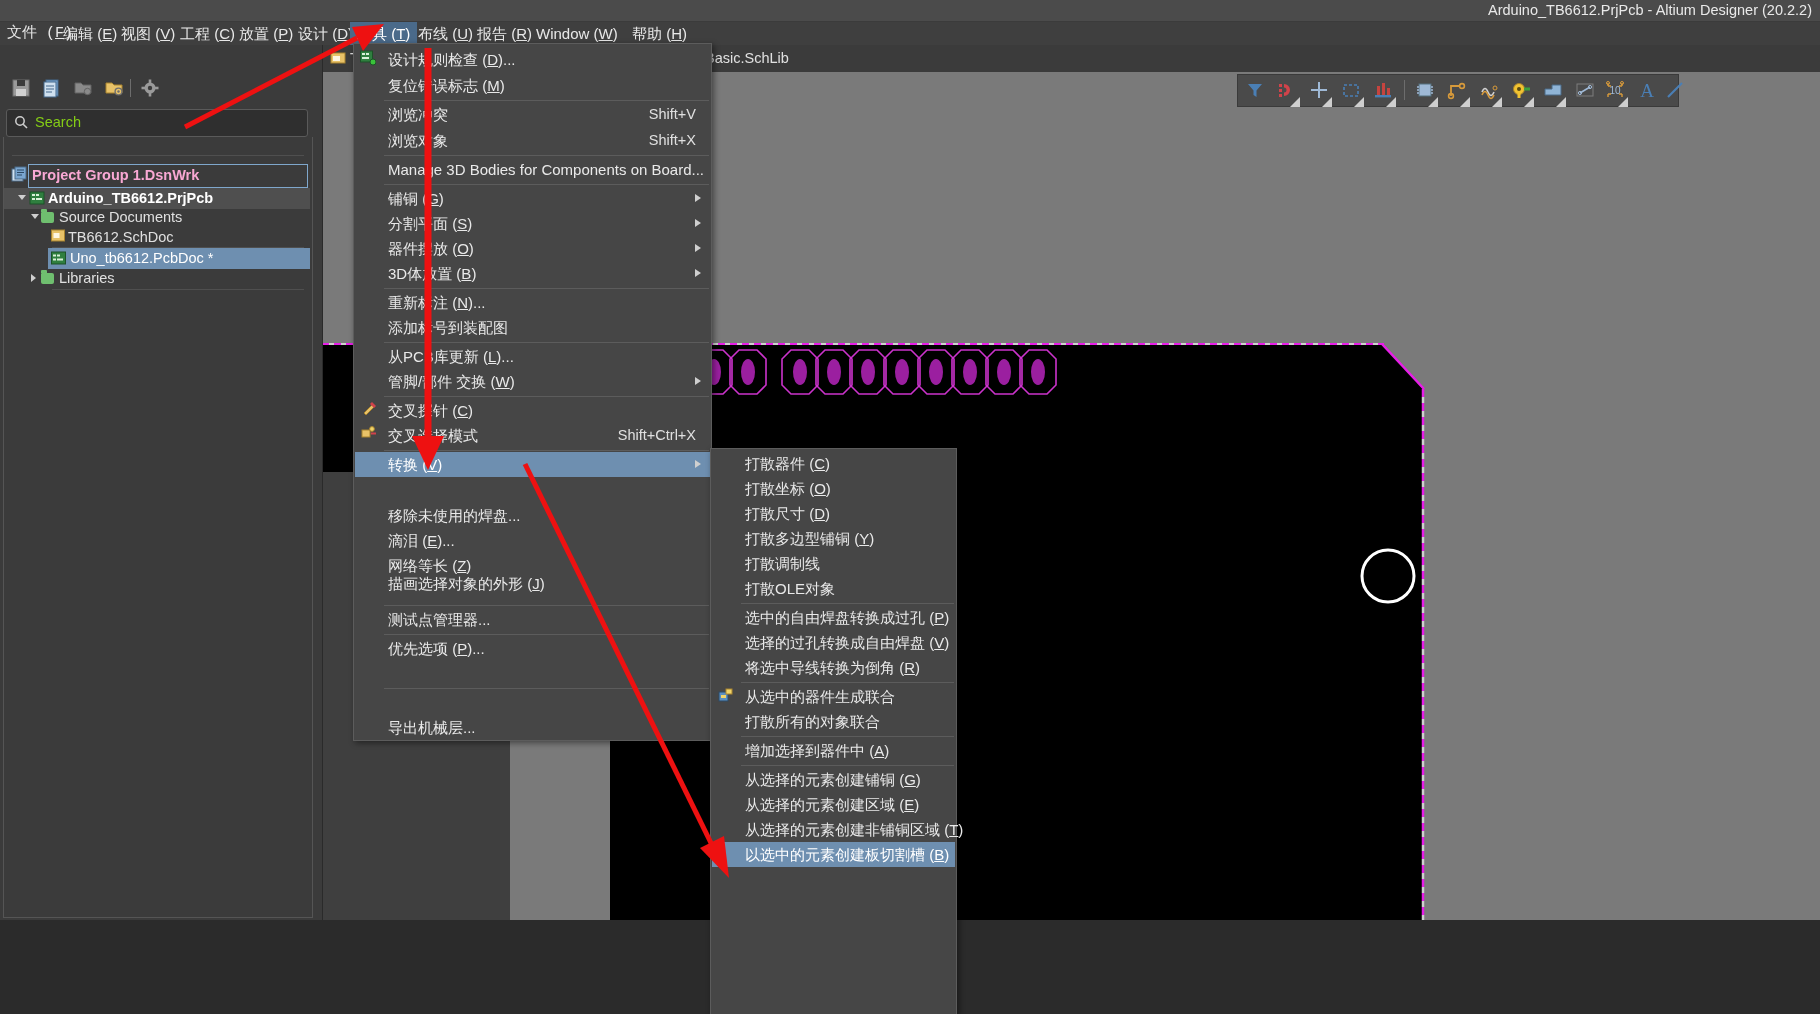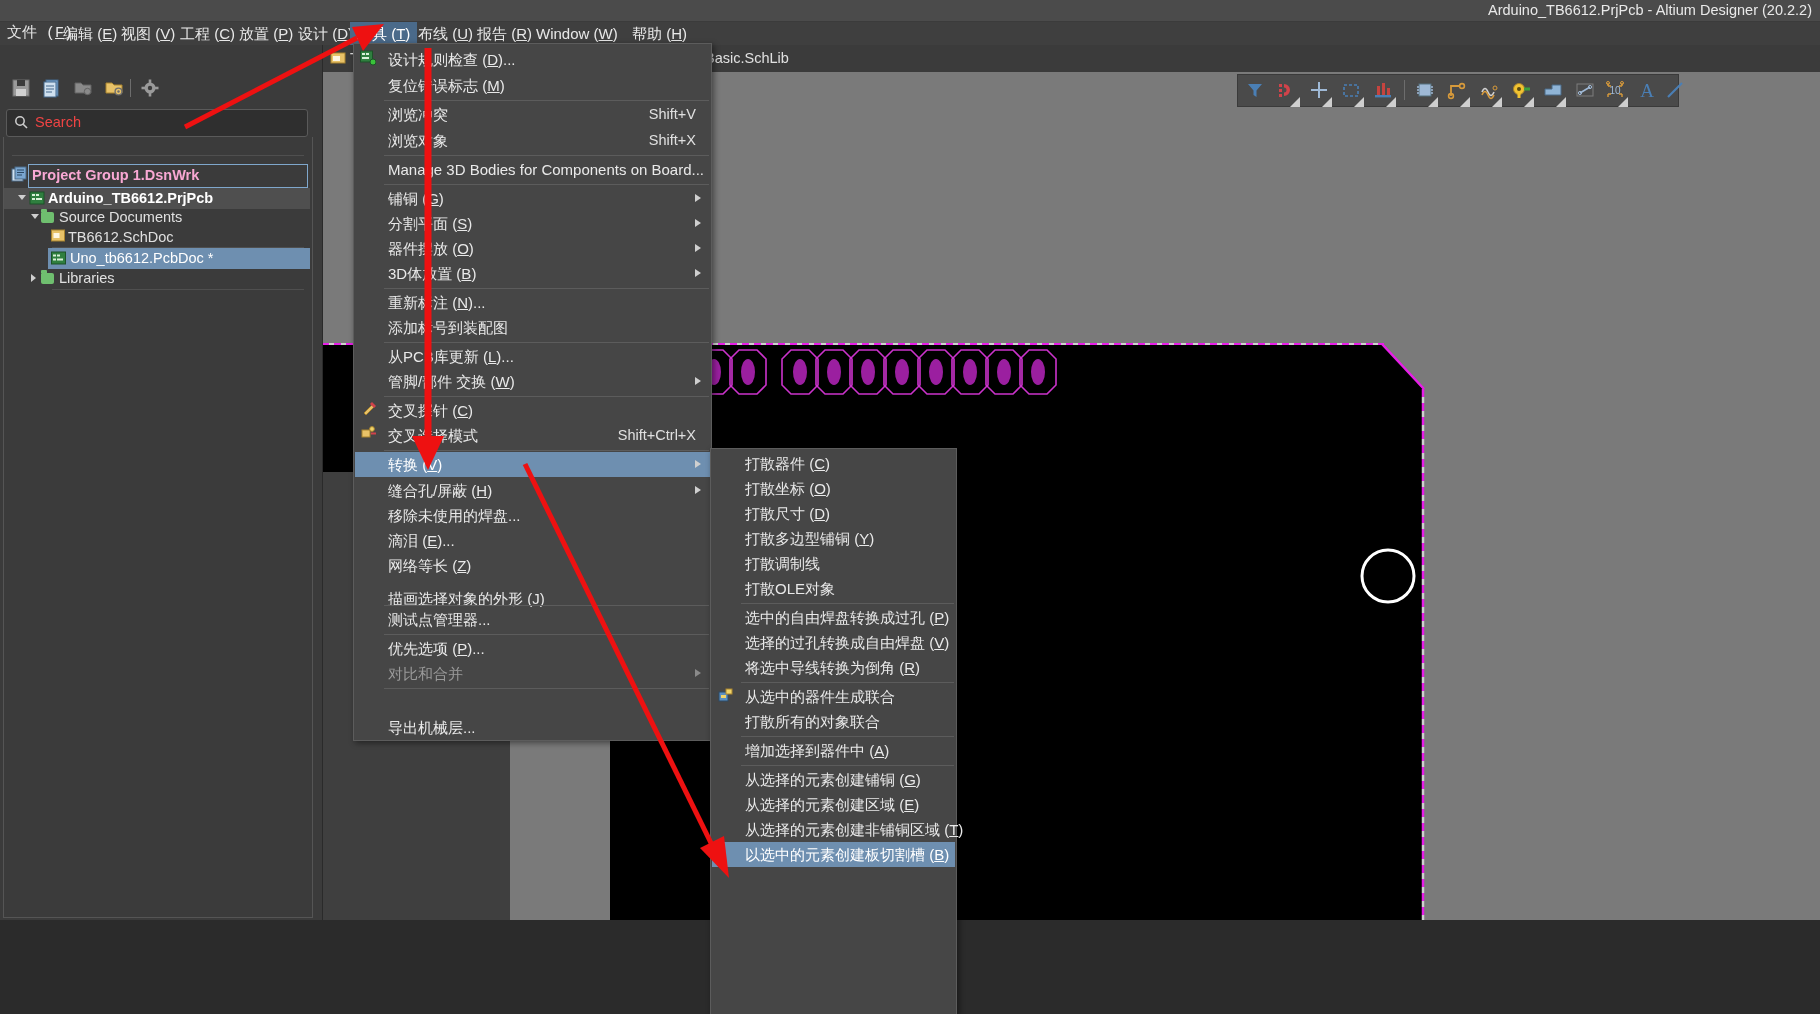--- a/index.html
+++ b/index.html
@@ -29,21 +29,21 @@
   .panel-head{position:absolute;left:0;top:0;width:322px;height:26px;background:#4a4a4a;}
   .panel-head .ttl{position:absolute;left:5px;top:4px;font-size:15px;font-weight:bold;color:#ffffff;}
   .panel-head .caret{position:absolute;right:38px;top:8px;width:0;height:0;border-left:5px solid transparent;border-right:5px solid transparent;border-top:6px solid #d8d8d8;}
   .panel-head .pin{position:absolute;right:14px;top:4px;font-size:15px;color:#d8d8d8;}
   .panel-tools{position:absolute;left:0;top:26px;width:322px;height:34px;background:#3b3b3b;}
   .ptool{position:absolute;top:7px;width:20px;height:20px;}
   .vsep{position:absolute;top:8px;width:1px;height:18px;background:#6d6d6d;}
 
   .searchbox{position:absolute;left:6px;top:64px;width:300px;height:26px;background:#2f2f2f;border:1px solid #5a5a5a;border-radius:3px;}
   .searchbox .sicon{position:absolute;left:7px;top:5px;width:14px;height:14px;}
-  .searchbox .stext{position:absolute;left:28px;top:4px;font-size:14.5px;color:#ef4444;}
+  .searchbox .stext{position:absolute;left:28px;top:4px;font-size:14.5px;color:#84cc16;}
   .panel-body{position:absolute;left:3px;top:92px;width:308px;height:780px;background:#3b3b3b;border:1px solid #555;border-top:none;}
   .hr{position:absolute;left:8px;width:292px;height:1px;background:#4f4f4f;}
 
   .trow{position:absolute;left:0;height:19px;line-height:19px;font-size:14.5px;white-space:nowrap;}
   .sel-outline{position:absolute;border:1px solid #7fa7cc;background:#3b3b3b;}
   .sel-grey{position:absolute;background:#4f4f4f;}
   .sel-blue{position:absolute;background:#6e8fb0;}
   .tri{position:absolute;width:0;height:0;}
   .tri.down{border-left:4px solid transparent;border-right:4px solid transparent;border-top:5px solid #cfcfcf;}
   .tri.right{border-top:4px solid transparent;border-bottom:4px solid transparent;border-left:5px solid #cfcfcf;}
@@ -541,49 +541,41 @@
         <span class="lbl">交叉选择模式</span>
         <span class="acc">Shift+Ctrl+X</span>
       </div>
     <div class="sep" style="left:30px;right:2px;top:406px;"></div>
 
     <div class="item hl" style="top:408px;left:1px;right:1px;height:25px;">
         <span class="lbl"><span>转换</span> (<span class="ul">V</span>)</span>
         <span class="arr"></span>
       </div>
 
-    <div class="item" style="top:434px;">
-        <span class="lbl"><span>缝合孔/屏蔽</span> (<span class="ul">H</span>)</span>
-        <span class="arr"></span>
-      </div>
     <div class="item" style="top:459px;">
         <span class="lbl">移除未使用的焊盘...</span>
       </div>
     <div class="item" style="top:484px;">
         <span class="lbl"><span>滴泪</span> (<span class="ul">E</span>)<span>...</span></span>
       </div>
     <div class="item" style="top:509px;">
         <span class="lbl"><span>网络等长</span> (<span class="ul">Z</span>)</span>
       </div>
-    <div class="item" style="top:542px;">
+    <div class="item" style="top:527px;">
         <span class="lbl"><span>描画选择对象的外形</span> (<span class="ul">J</span>)</span>
       </div>
     <div class="sep" style="left:30px;right:2px;top:561px;"></div>
 
     <div class="item" style="top:563px;">
         <span class="lbl">测试点管理器...</span>
       </div>
     <div class="sep" style="left:30px;right:2px;top:590px;"></div>
 
     <div class="item" style="top:592px;">
         <span class="lbl"><span>优先选项</span> (<span class="ul">P</span>)<span>...</span></span>
-      </div>
-    <div class="item dis" style="top:617px;">
-        <span class="lbl">对比和合并</span>
-        <span class="arr" style="border-left-color:#8a8a8a;"></span>
       </div>
     <div class="sep" style="left:30px;right:2px;top:644px;"></div>
 
     <div class="item" style="top:671px;">
         <span class="lbl">导出机械层...</span>
       </div>
   </div>
 
   <div class="menu" style="left:710px;top:448px;width:245px;height:566px;">
     <div class="gut"></div>

